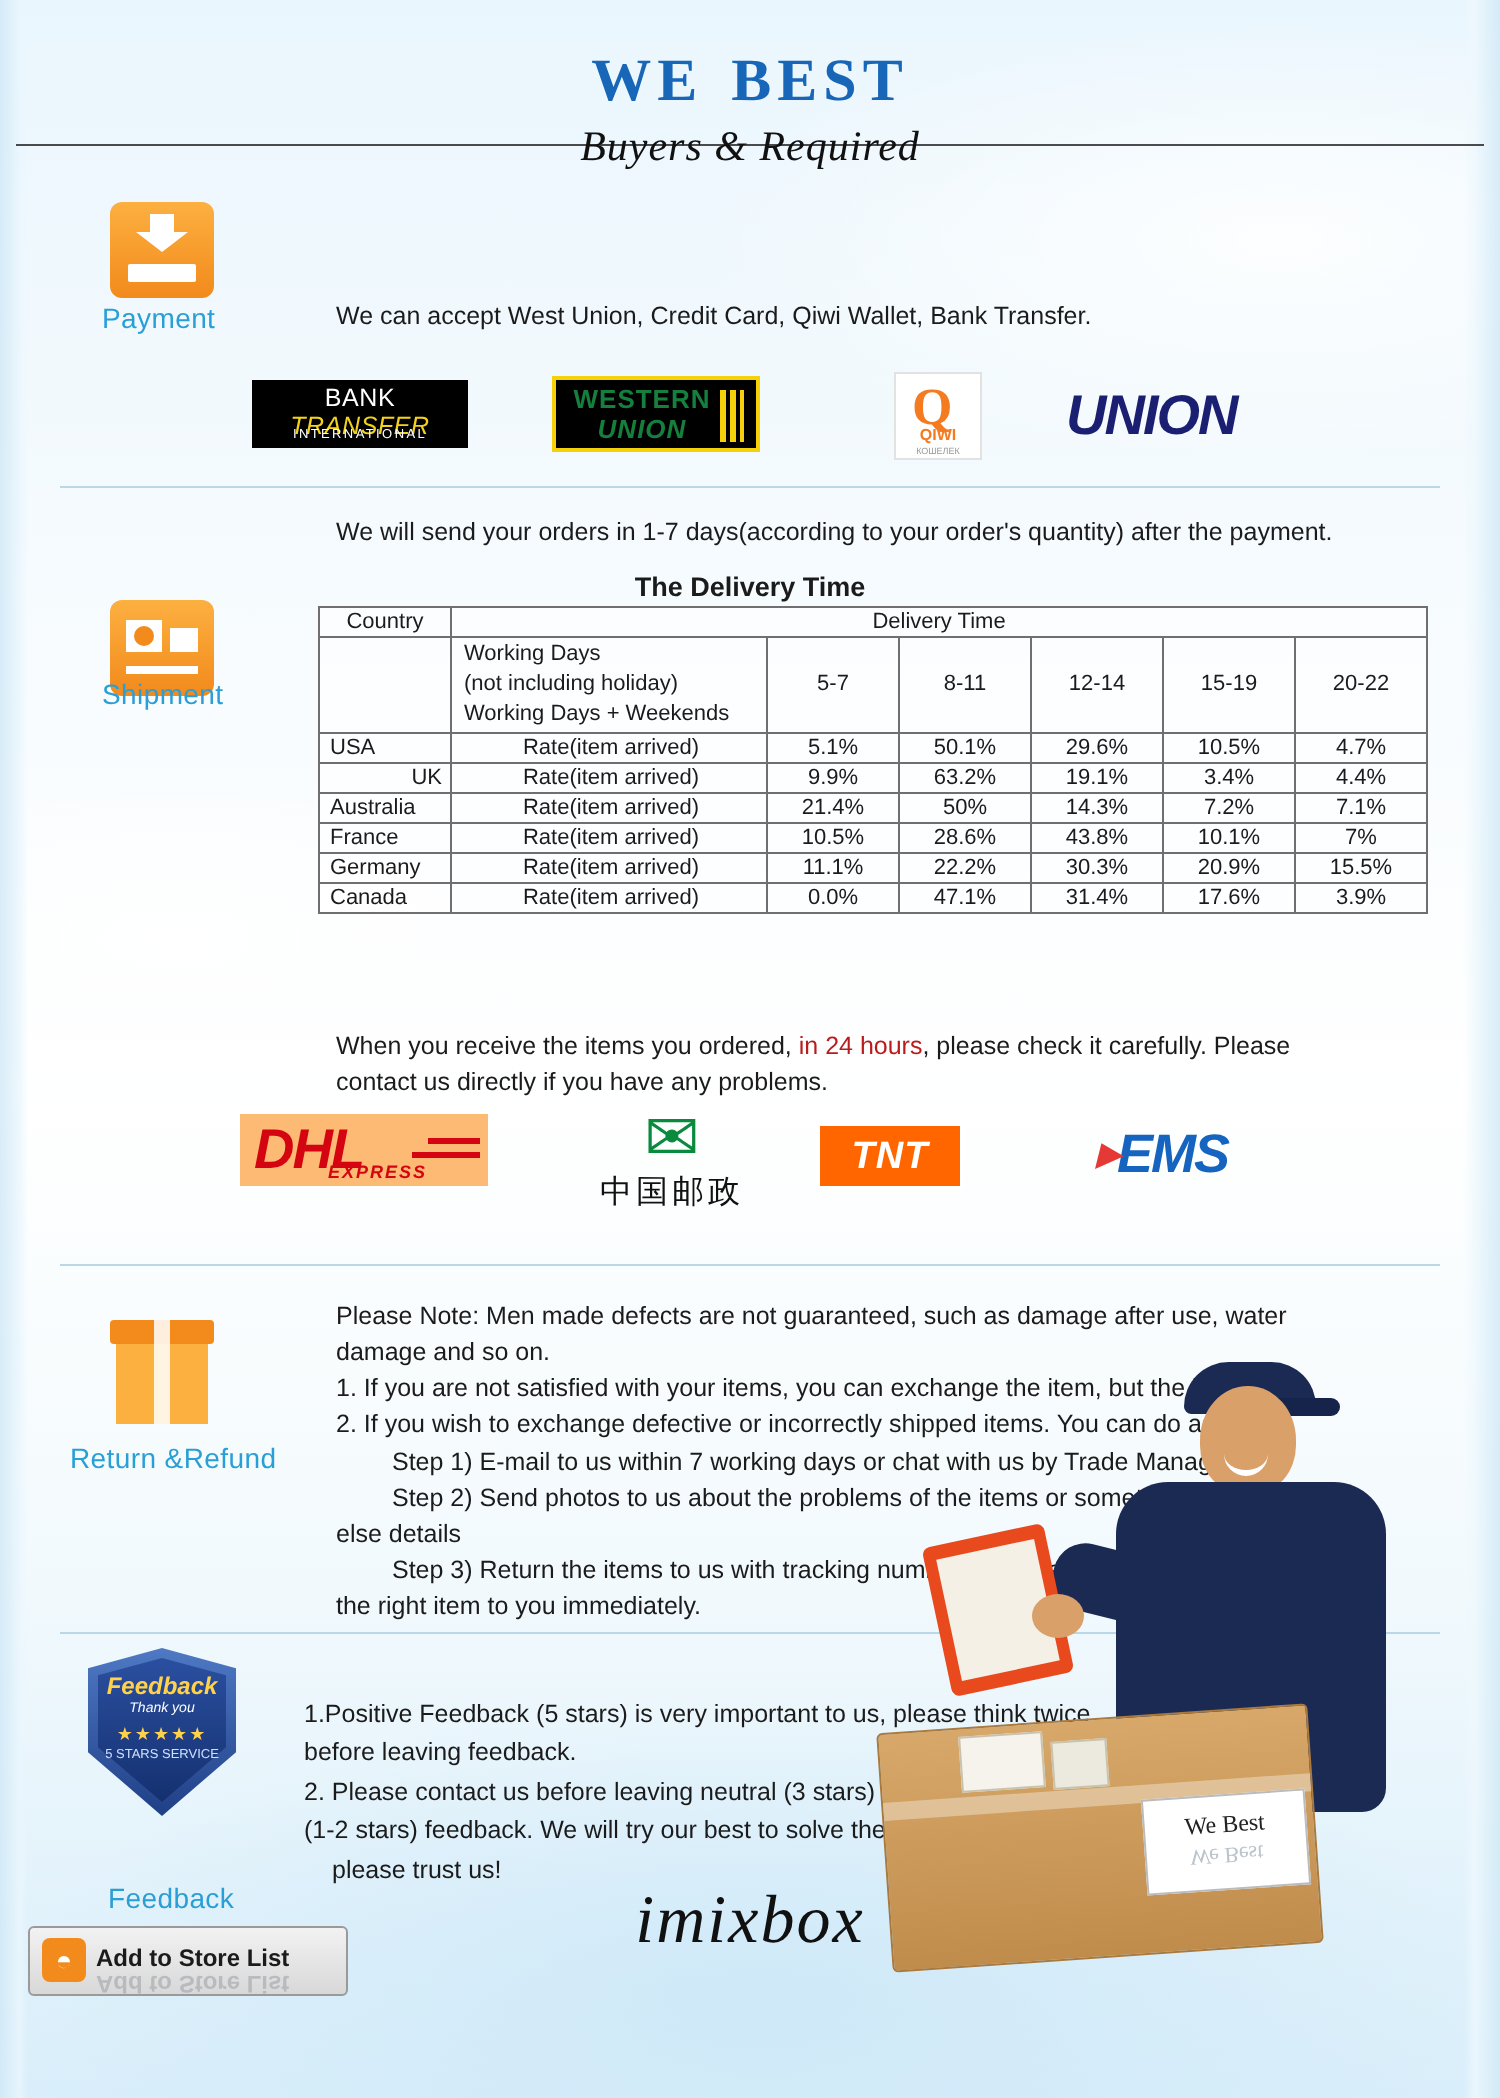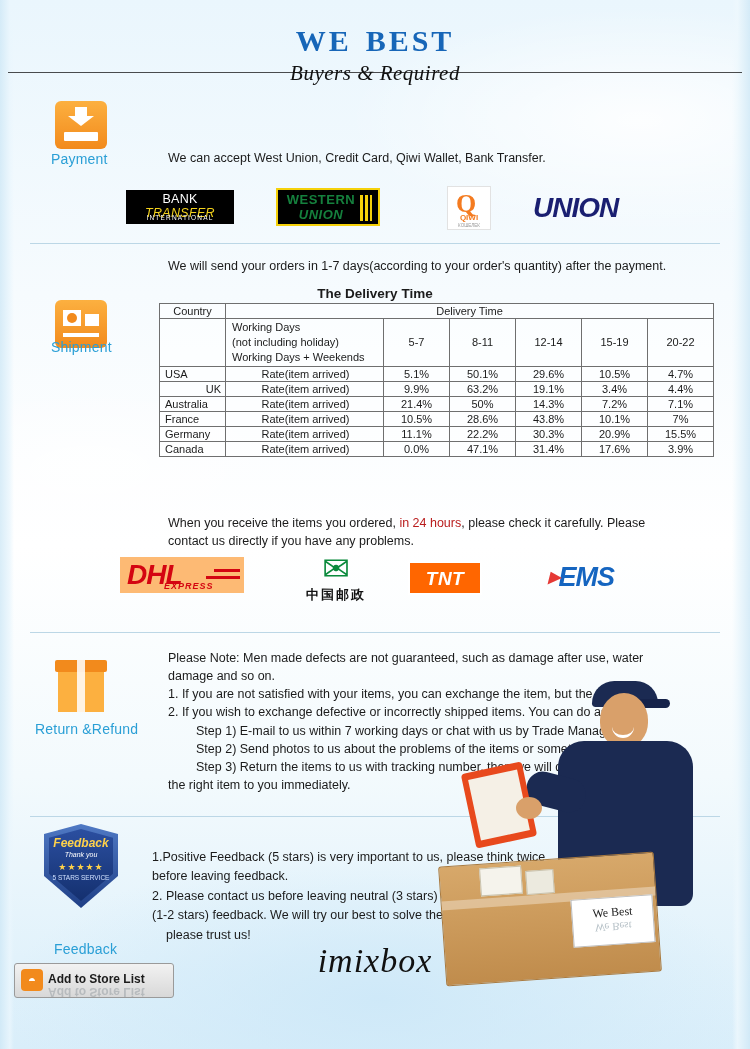--- a/index.html
+++ b/index.html
@@ -66,21 +66,21 @@
 
   
   .dhl{left:120px;top:557px;width:124px;height:36px;background:#fdba74;}
   .dhl .d{position:absolute;left:7px;top:2px;font-size:28px;font-weight:bold;font-style:italic;color:#d40511;letter-spacing:-1px;}
   .dhl .e{position:absolute;left:44px;bottom:2px;font-size:9px;font-weight:bold;font-style:italic;color:#d40511;letter-spacing:1px;}
   .dhl .s1,.dhl .s2{position:absolute;right:4px;height:3px;background:#d40511;}
   .dhl .s1{top:12px;width:26px;}
   .dhl .s2{top:19px;width:34px;}
   .cp{left:290px;top:552px;width:92px;height:58px;}
   .cp .mark{position:absolute;left:18px;top:0;width:56px;height:34px;color:#0a8a3c;font-size:33px;line-height:34px;text-align:center;font-family:"DejaVu Sans",sans-serif;}
-  .cp .zh{position:absolute;left:0;top:34px;width:100%;text-align:center;font-size:13px;font-weight:bold;color:#111;letter-spacing:2px;}
+  .cp .zh{position:absolute;left:0;top:34px;width:100%;text-align:center;font-size:16px;font-weight:normal;color:#111;letter-spacing:2px;}
   .tnt{left:408px;top:561px;width:74px;height:34px;background:#ff6600;border:2px solid #fff;box-sizing:border-box;}
   .tnt span{position:absolute;left:0;top:5px;width:100%;text-align:center;color:#fff;font-size:19px;font-weight:bold;font-style:italic;letter-spacing:.5px;}
   .ems{left:520px;top:562px;width:96px;height:32px;color:#1565c0;font-size:27px;font-weight:bold;font-style:italic;letter-spacing:-1px;margin-left:28px;}
   .ems .chev{display:inline-block;color:#e53935;font-size:23px;transform:translateY(-2px);}
 
   
   .gift{position:absolute;left:55px;top:660px;width:52px;height:52px;}
   .gift .lid{position:absolute;left:0;top:0;width:52px;height:12px;background:#f28a1c;border-radius:2px;}
   .gift .body{position:absolute;left:3px;top:12px;width:46px;height:40px;background:#fcb040;}
   .gift .rib{position:absolute;left:22px;top:0;width:8px;height:52px;background:#fff;opacity:.85;}
@@ -298,20 +298,21 @@
   </div>
   <div class="sec-label" style="left:35px;top:721px;">Return &amp;Refund</div>
 
   <div class="txt" style="left:168px;top:649px;width:500px;">
     <div>Please Note: Men made defects are not guaranteed, such as damage after use, water</div>
     <div>damage and so on.</div>
     <div>1. If you are not satisfied with your items, you can exchange the item, but the buyer is</div>
     <div>2. If you wish to exchange defective or incorrectly shipped items. You can do as this:</div>
     <div style="padding-left:28px;">Step 1) E-mail to us within 7 working days or chat with us by Trade Manager</div>
     <div style="padding-left:28px;">Step 2) Send photos to us about the problems of the items or something</div>
+    <div>else details</div>
     <div style="padding-left:28px;">Step 3) Return the items to us with tracking number, then we will delivery</div>
     <div>the right item to you immediately.</div>
   </div>
 
   <div class="hairline" style="top:816px;"></div>
 
   <div class="fb">
     <div class="shield"></div>
     <div class="inner"></div>
     <div class="t1">Feedback</div>

